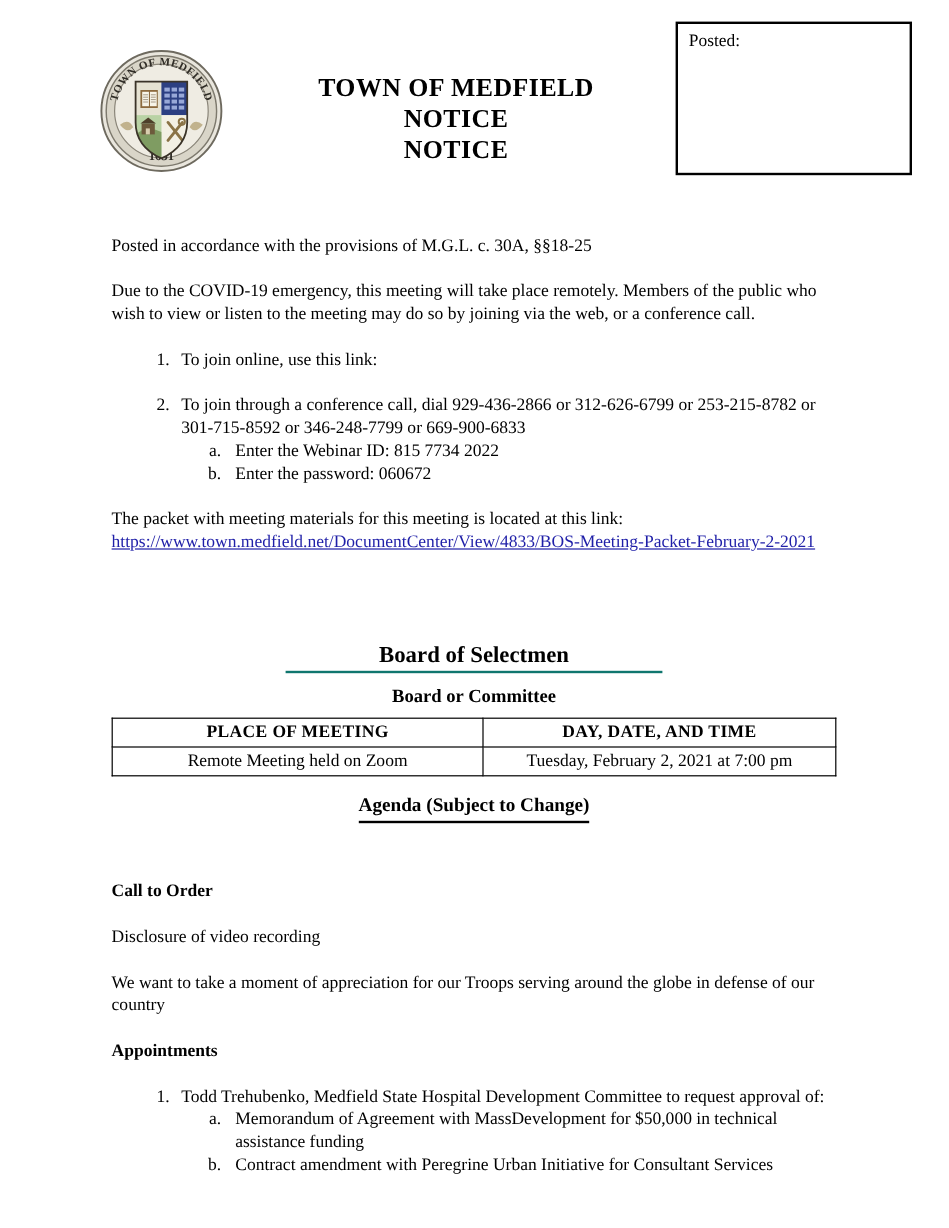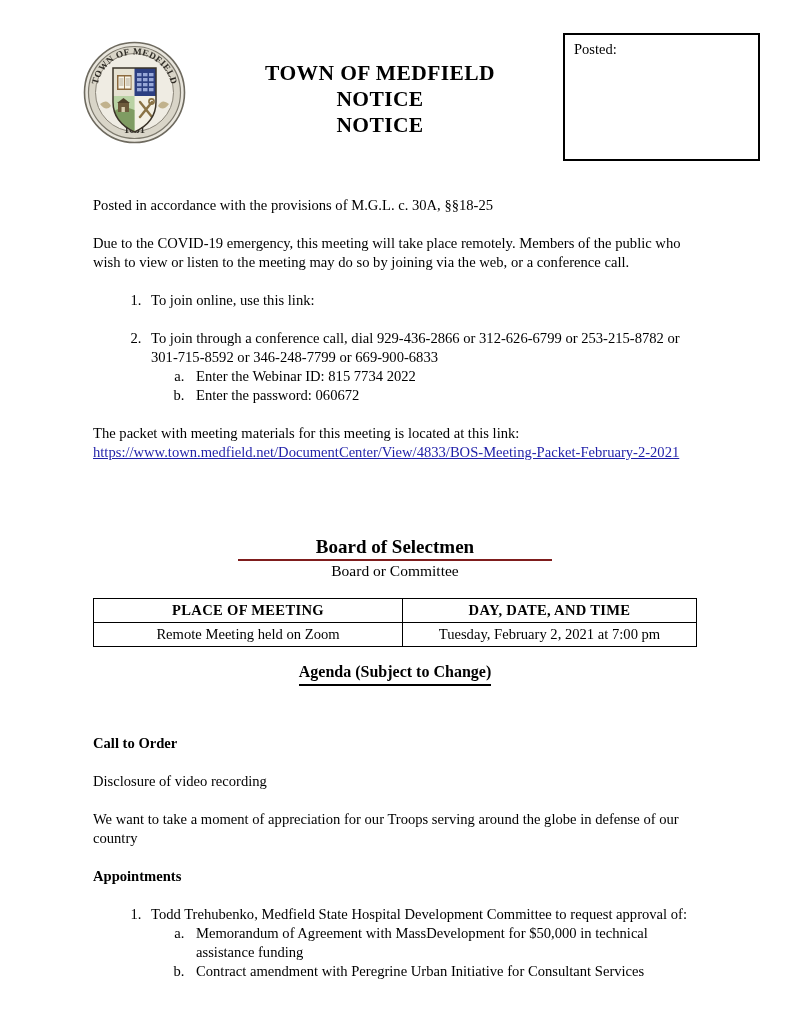--- a/index.html
+++ b/index.html
@@ -45,21 +45,21 @@
     font-weight: bold;
     font-size: 21.5px;
     line-height: 26px;
     letter-spacing: 0.4px;
   }
   .title-block div { white-space: nowrap; }
 
   .posted-box {
     position: absolute;
     left: 563px;
-    top: 33px;
+    top: 18px;
     width: 197px;
     height: 128px;
     border: 2.5px solid #000000;
     box-sizing: border-box;
     padding-left: 28px;
   }
   .posted-label {
     position: absolute;
     left: 9px;
     top: 6px;
@@ -115,27 +115,27 @@
     top: 536px;
     width: 604px;
     text-align: center;
   }
   .board-name {
     display: inline-block;
     font-weight: bold;
     font-size: 19px;
     line-height: 22px;
     padding: 0 78px 1px 78px;
-    border-bottom: 2px solid #7f1d1d;
+    border-bottom: 2px solid #0f766e;
   }
   .board-sub {
-    font-weight: normal;
+    font-weight: bold;
     font-size: 15.5px;
     line-height: 20px;
-    margin-top: 0;
+    margin-top: 10px;
   }
 
   
   table.meeting {
     position: absolute;
     left: 93px;
     top: 598px;
     width: 604px;
     border-collapse: collapse;
     font-size: 14.6px;

